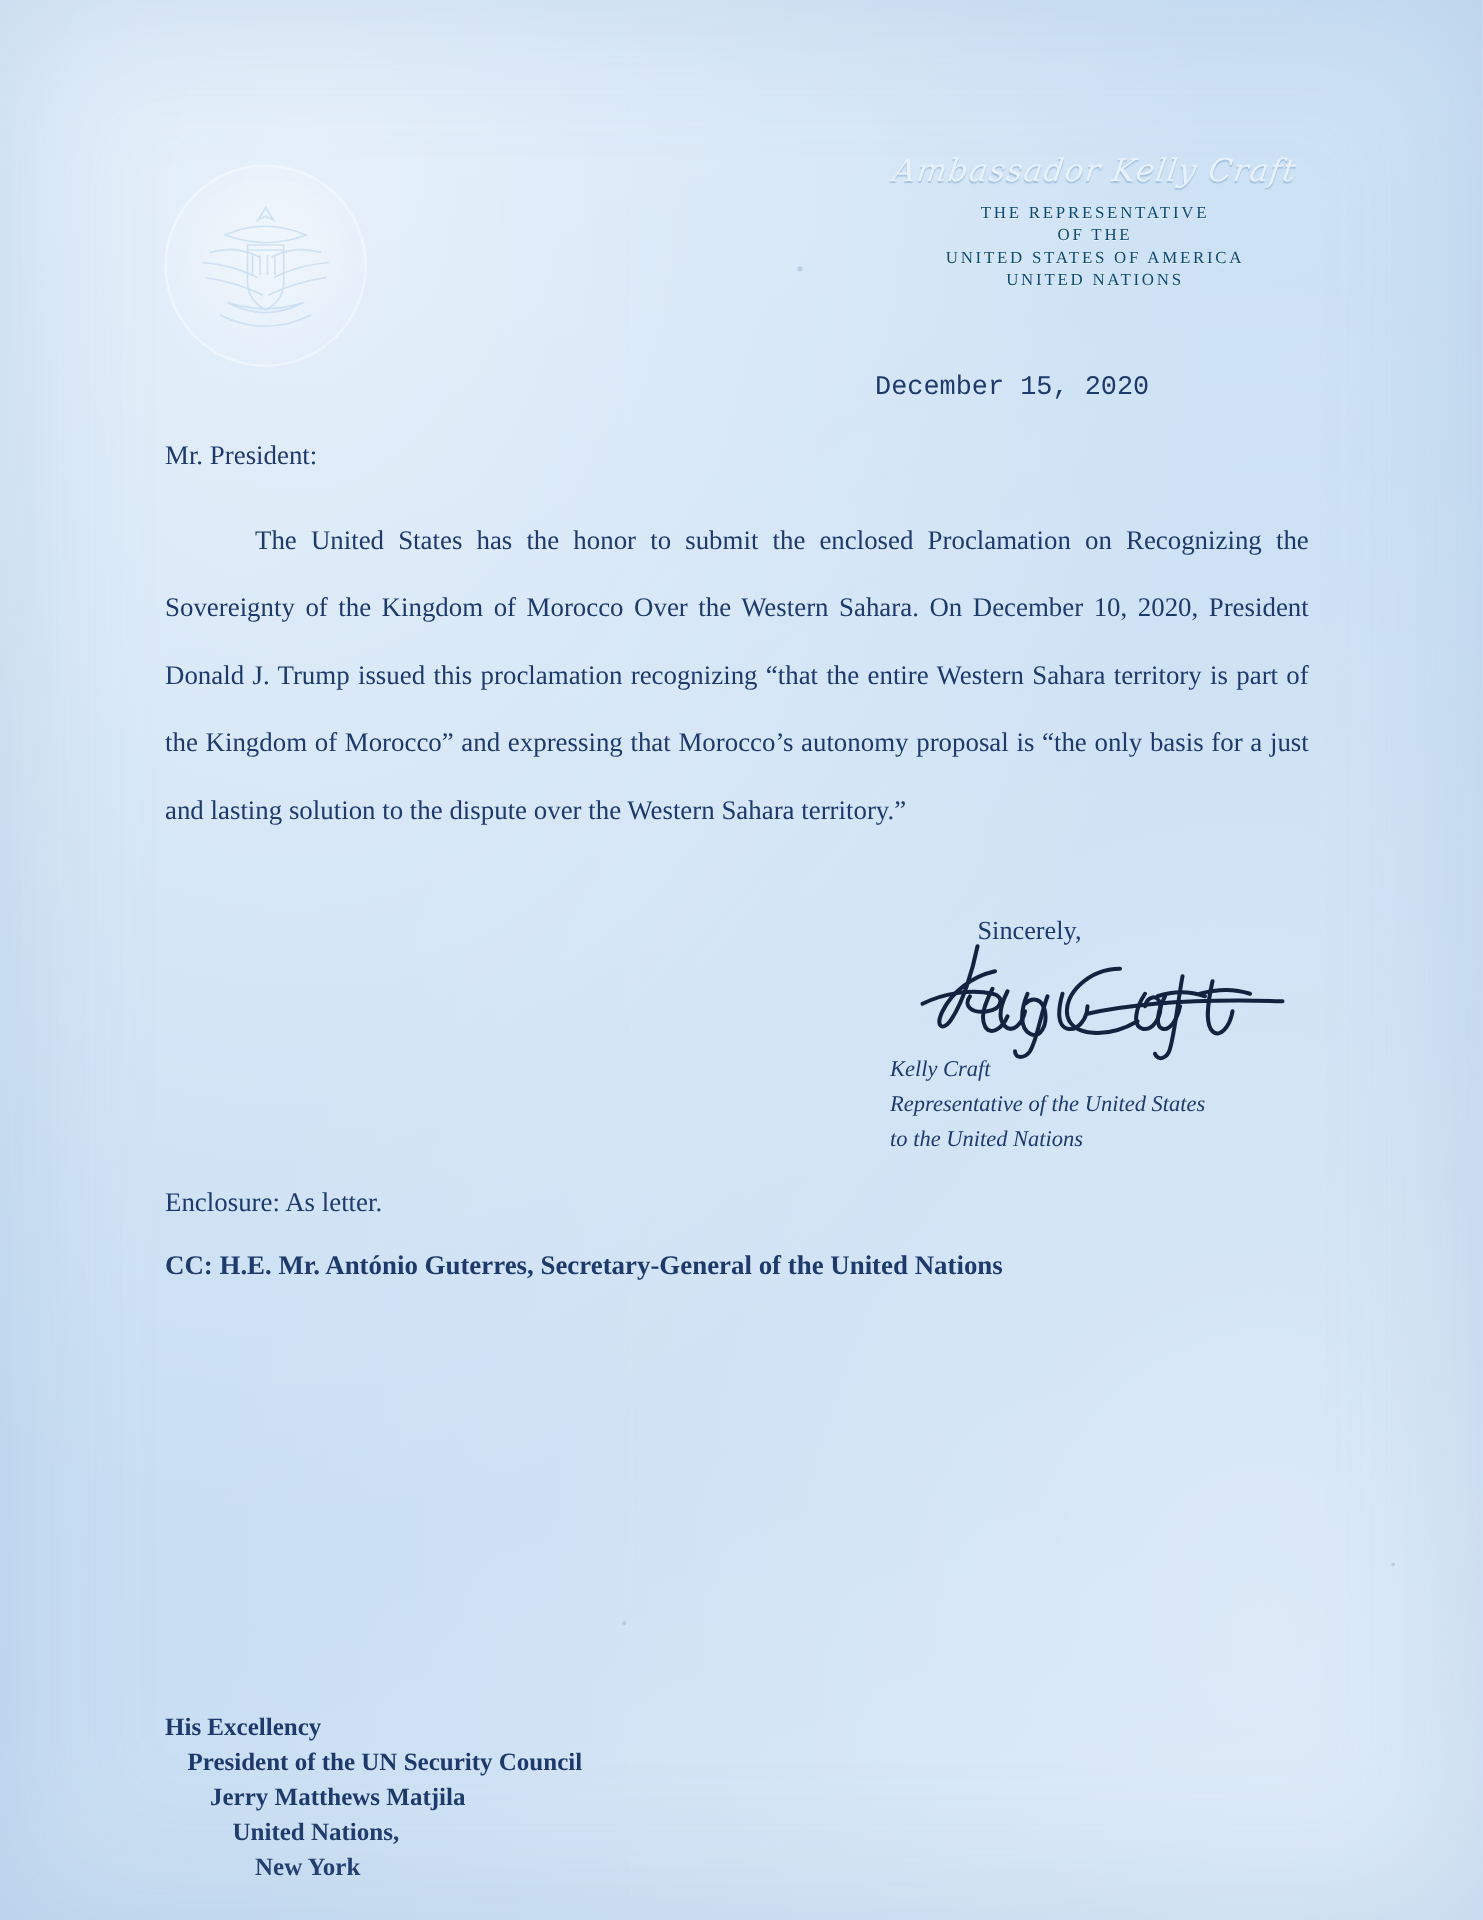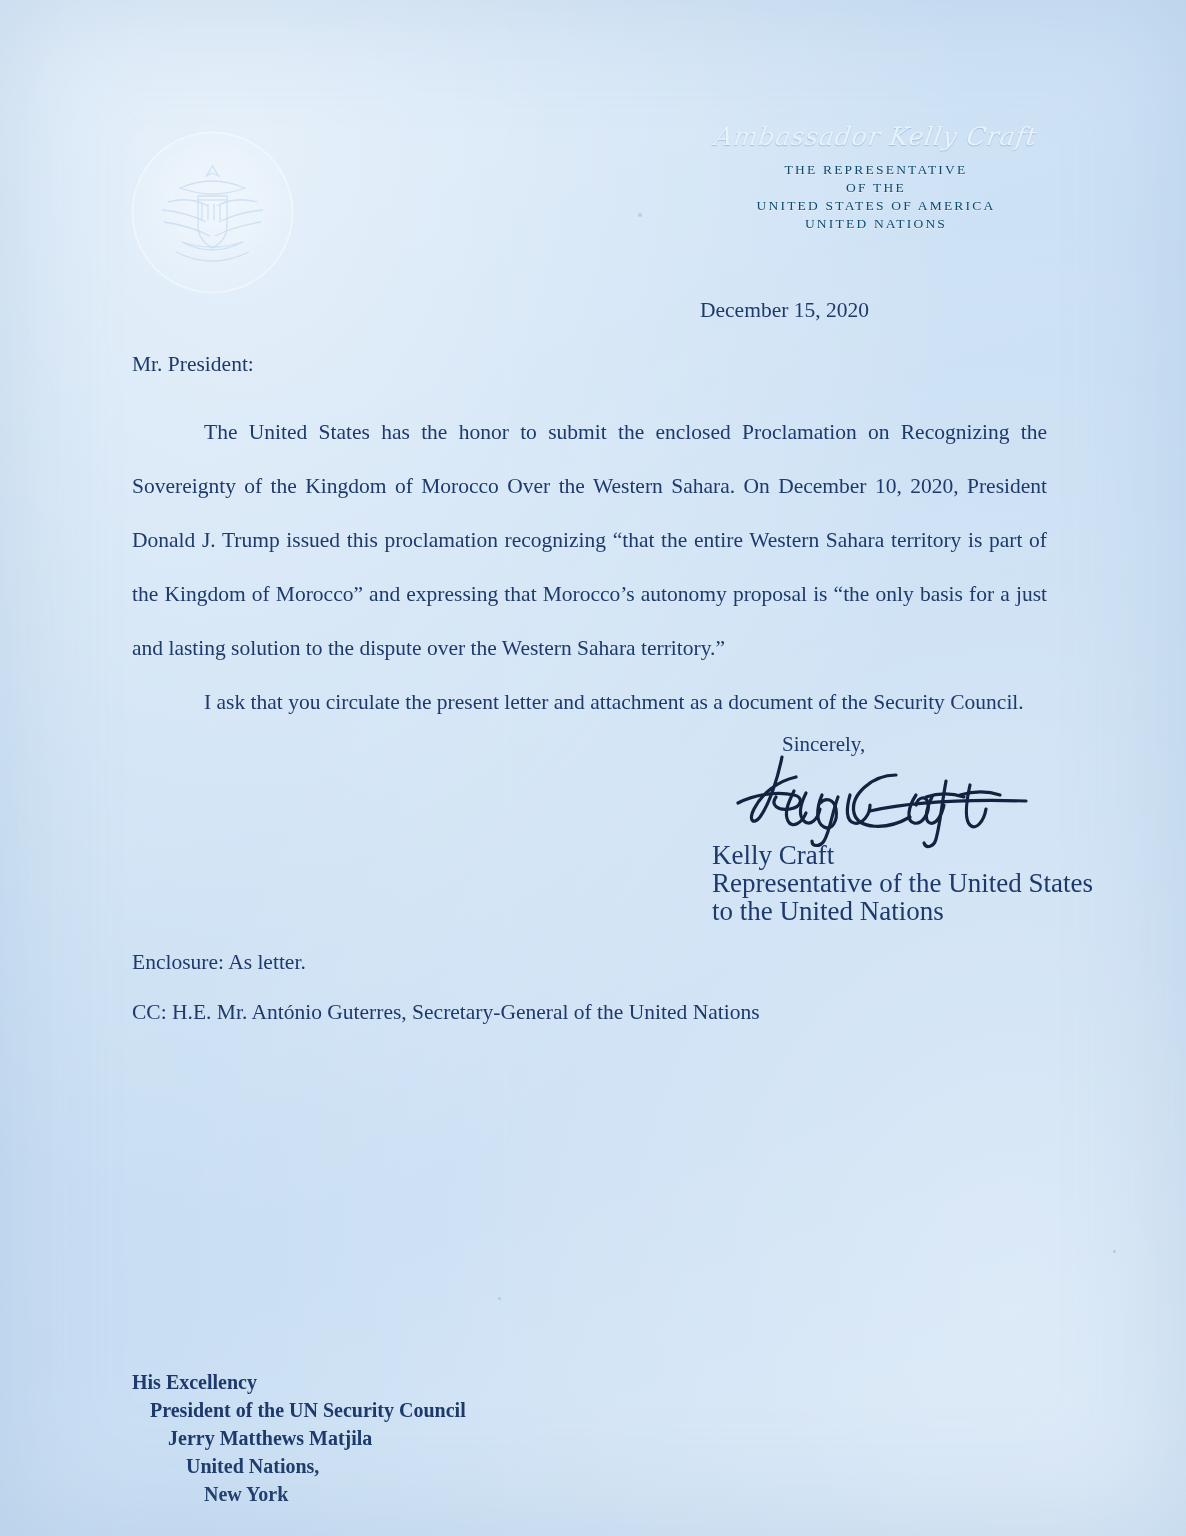--- a/index.html
+++ b/index.html
@@ -69,20 +69,21 @@
     color: #0c4a6e;
     text-shadow: 0 1px 0 rgba(255,255,255,0.5);
   }
 
   
   .date {
     position: absolute;
     left: 700px;
     top: 298px;
     font-size: 21.5px;
+    font-family: Liberation Mono, monospace;
   }
   .salutation {
     position: absolute;
     left: 132px;
     top: 352px;
     font-size: 21.5px;
   }
   .body-copy {
     position: absolute;
     left: 132px;
@@ -108,35 +109,37 @@
   }
   .sincerely { margin-left: 70px; }
   .sig-wrap {
     position: relative;
     height: 96px;
     margin-top: -6px;
   }
   .sig-wrap svg { position: absolute; left: 8px; top: 0; }
   .sig-block {
     line-height: 28px;
-    font-size: 27px;
+    font-size: 18px;
     margin-top: -6px;
+    font-style: italic;
   }
 
   .enclosure {
     position: absolute;
     left: 132px;
     top: 950px;
     font-size: 21.5px;
   }
   .cc {
     position: absolute;
     left: 132px;
     top: 1000px;
     font-size: 21.5px;
+    font-weight: bold;
   }
 
   .addressee {
     position: absolute;
     left: 132px;
     top: 1368px;
     font-size: 20px;
     line-height: 28px;
     font-weight: bold;
   }
@@ -206,21 +209,20 @@
   <div class="lh-line">OF THE</div>
   <div class="lh-line">UNITED STATES OF AMERICA</div>
   <div class="lh-line">UNITED NATIONS</div>
 </div>
 
 <div class="date">December 15, 2020</div>
 <div class="salutation">Mr. President:</div>
 
 <div class="body-copy">
   <p>The United States has the honor to submit the enclosed Proclamation on Recognizing the Sovereignty of the Kingdom of Morocco Over the Western Sahara.  On December 10, 2020, President Donald J. Trump issued this proclamation recognizing “that the entire Western Sahara territory is part of the Kingdom of Morocco” and expressing that Morocco’s autonomy proposal is “the only basis for a just and lasting solution to the dispute over the Western Sahara territory.”</p>
-  <p>I ask that you circulate the present letter and attachment as a document of the Security Council.</p>
 </div>
 
 <div class="closing">
   <div class="sincerely">Sincerely,</div>
   <div class="sig-wrap">
     <svg width="330" height="100" viewBox="0 0 330 100" aria-hidden="true">
       <g fill="none" stroke="#12233f" stroke-width="3.2" stroke-linecap="round" stroke-linejoin="round">
         <path d="M62 6 C58 26, 50 52, 40 66 C34 74, 28 70, 34 58 C42 42, 58 30, 76 26"></path>
         <path d="M18 52 C34 44, 56 40, 74 44 C84 46, 82 56, 70 58 C58 60, 50 54, 56 46"></path>
         <path d="M74 40 C68 52, 64 62, 68 70 C72 78, 82 72, 86 62"></path>

